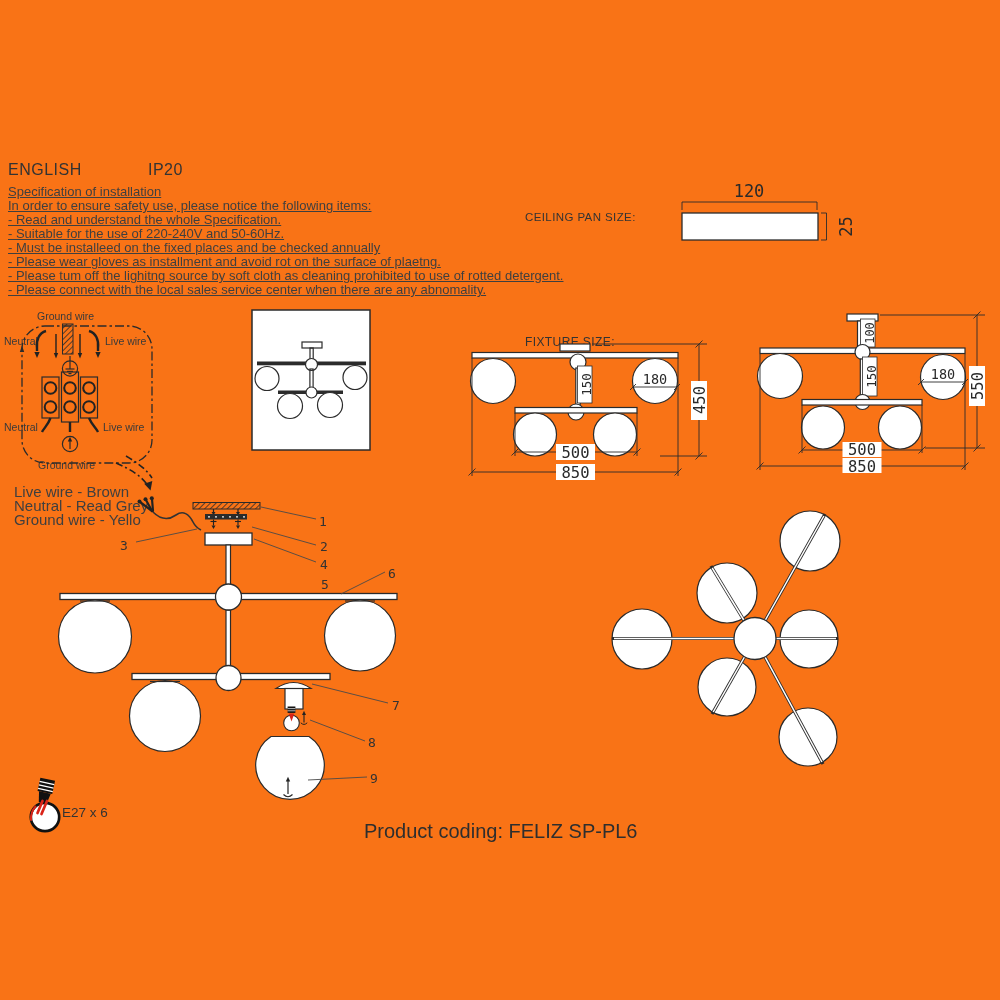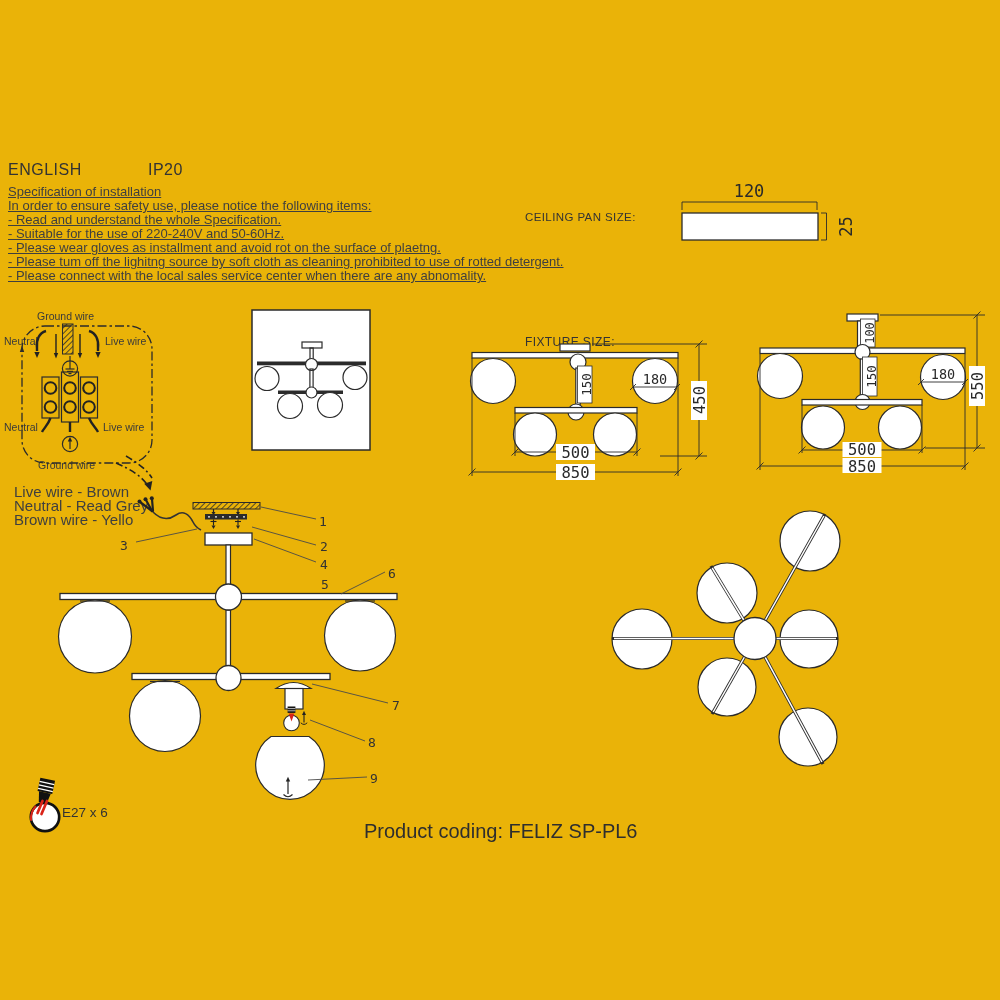--- a/index.html
+++ b/index.html
@@ -1,16 +1,16 @@
 <!DOCTYPE html>
 <html><head>
 <meta charset="utf-8">
 <style>
   html,body{margin:0;padding:0;background:#fff;}
-  #page{position:relative;width:1000px;height:1000px;background:#eab308;overflow:hidden;
+  #page{position:relative;width:1000px;height:1000px;background:#f97316;overflow:hidden;
         font-family:"Liberation Sans", sans-serif;color:#3a3a3a;}
   .abs{position:absolute;white-space:nowrap;}
   .h1{font-size:16px;color:#333;letter-spacing:.5px;}
   .spec{font-size:13px;line-height:14px;color:#3f3f3f;text-decoration:underline;}
   .seclabel{font-size:11.5px;letter-spacing:.4px;color:#333;margin-top:44px;}
   .legend{font-size:15px;line-height:14px;color:#3f3f3f;}
   .e27{font-size:13.5px;color:#333;}
   .prod{font-size:20px;color:#2e2e2e;margin-top:23px;}
   svg{position:absolute;left:0;top:0;}
   svg text{font-family:"Liberation Sans", sans-serif;fill:#3a3a3a;}
@@ -30,32 +30,33 @@
 <div id="page">
 
   <div class="abs h1" style="left:8px;top:161px">ENGLISH</div>
   <div class="abs h1" style="left:148px;top:161px">IP20</div>
 
   <div class="abs spec" style="left:8px;top:185px">
     <div>Specification of installation</div>
     <div>In order to ensure safety use, please notice the following items:</div>
     <div>- Read and understand the whole Specification.</div>
     <div>- Suitable for the use of 220-240V and 50-60Hz.</div>
+    <div>- Must be installeed on the fixed places and be checked annually</div>
     <div>- Please wear gloves as installment and avoid rot on the surface of plaetng.</div>
     <div>- Please tum off the lighitng source by soft cloth as cleaning prohibited to use of rotted detergent.</div>
     <div>- Please connect with the local sales service center when there are any abnomality.</div>
   </div>
 
   <div class="abs seclabel" style="left:525px;top:167px">CEILING PAN  SIZE:</div>
   <div class="abs seclabel" style="left:525px;top:291px;font-size:12px">FIXTURE SIZE:</div>
 
   <div class="abs legend" style="left:14px;top:485px">
     <div>Live wire - Brown</div>
     <div>Neutral - Read Grey</div>
-    <div>Brown wire - Yello</div>
+    <div>Ground wire - Yello</div>
   </div>
 
   <div class="abs e27" style="left:62px;top:805px">E27 x 6</div>
   <div class="abs prod" style="left:364px;top:797px">Product coding: FELIZ SP-PL6</div>
 
   <svg width="1000" height="1000" viewBox="0 0 1000 1000">
     <defs>
       <pattern id="hatch" width="4" height="4" patternUnits="userSpaceOnUse" patternTransform="rotate(45)">
         <line x1="0" y1="0" x2="0" y2="4" stroke="#2b2b2b" stroke-width="1.6"></line>
       </pattern>

